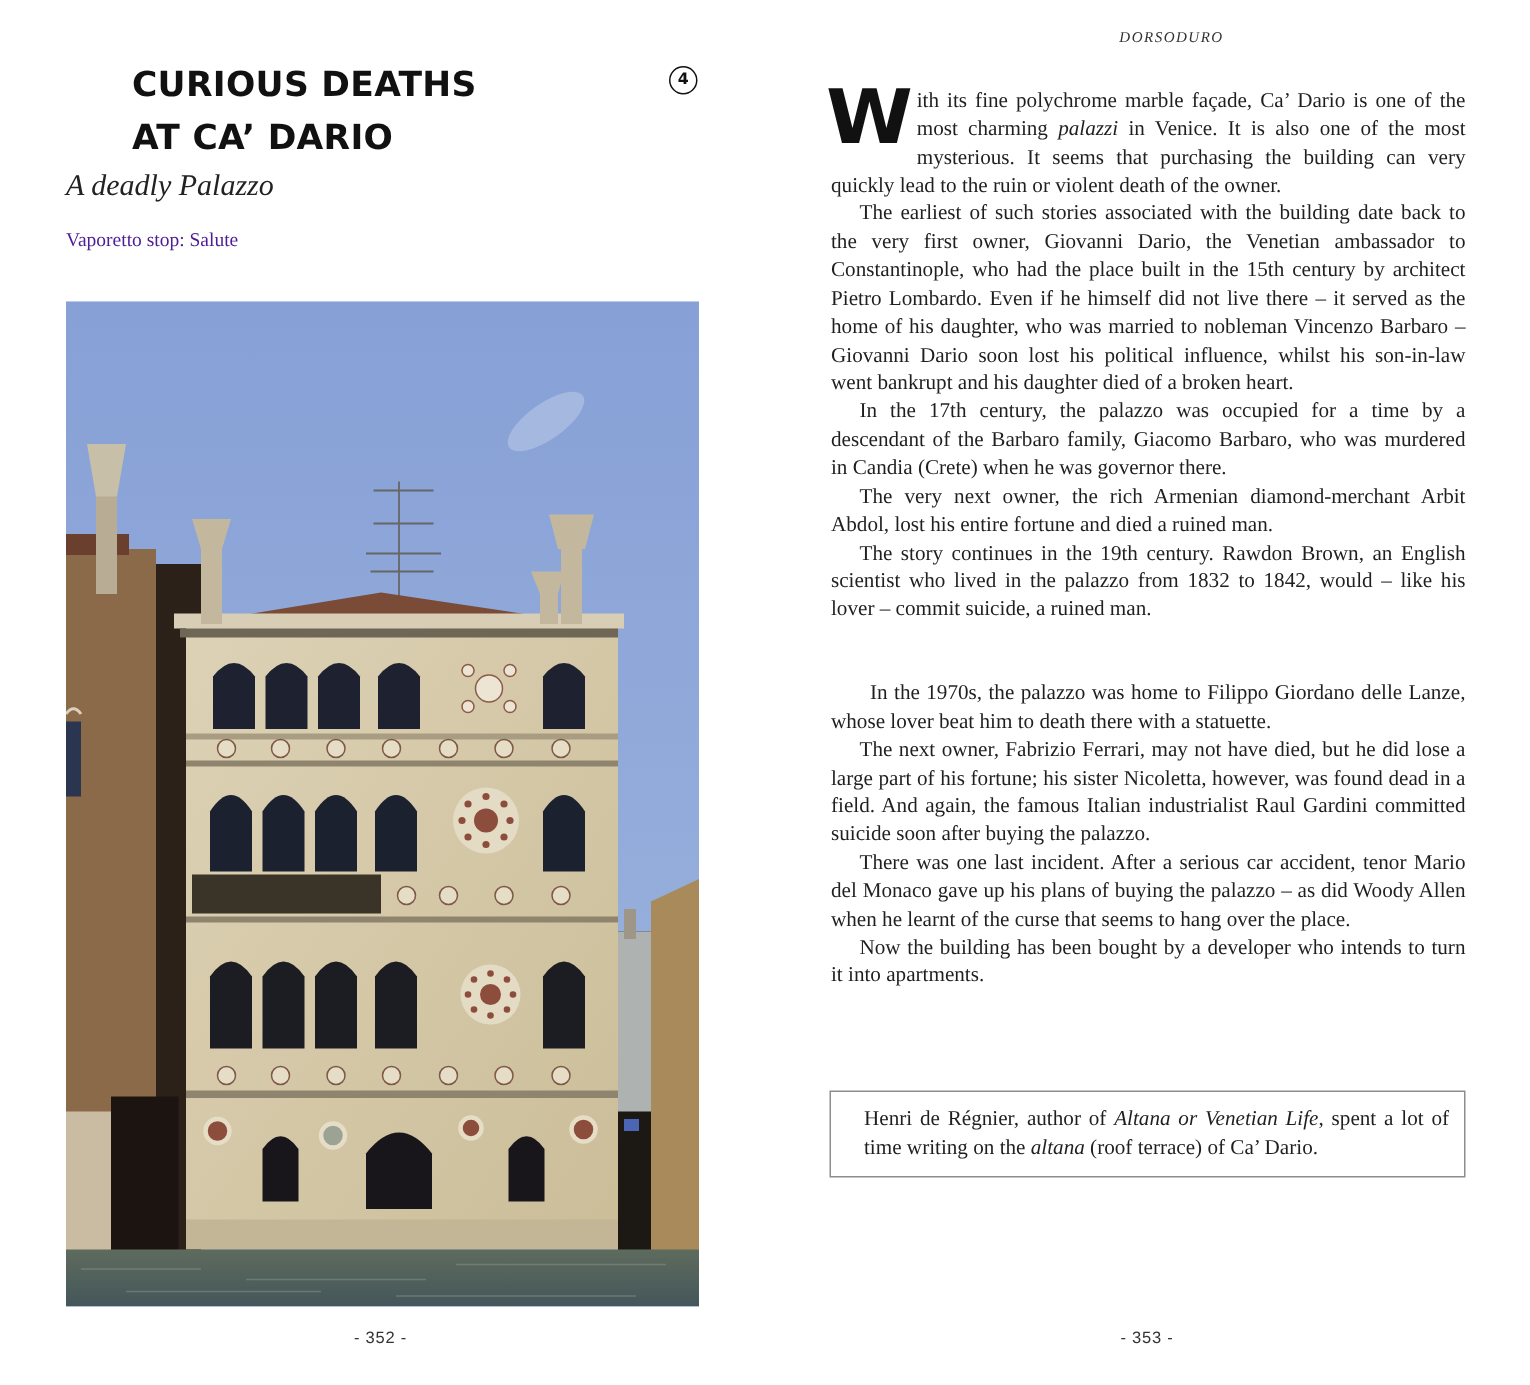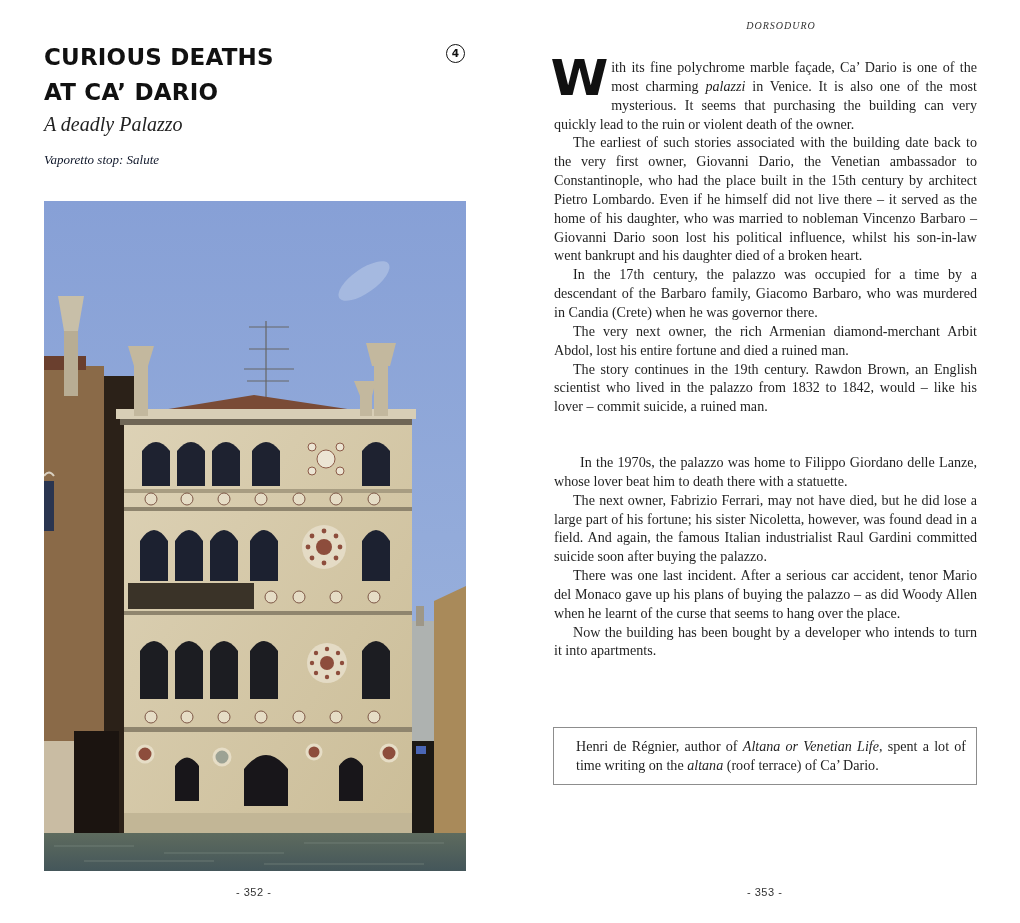--- a/index.html
+++ b/index.html
@@ -9,36 +9,36 @@
   .page { position: absolute; top: 0; height: 923px; }
   .page-left { left: 0; width: 510px; }
   .page-right { left: 510px; width: 510px; }
 
   .title {
     position: absolute; left: 44px; top: 40px; width: 390px;
     font-family: "DejaVu Sans", "Liberation Sans", sans-serif;
     font-weight: bold; font-size: 23px; line-height: 35px; letter-spacing: 0.2px;
     color: #111;
   }
-  .title span { display: block; }
+  .title span { display: block; margin-left: 44px; }
 
   .marker {
     position: absolute; left: 446px; top: 44px; width: 19px; height: 19px;
     border: 1.6px solid #111; border-radius: 50%;
     font-family: "DejaVu Sans", sans-serif; font-weight: bold; font-size: 10.5px;
     line-height: 16px; text-align: center; color: #111;
   }
 
   .subtitle {
     position: absolute; left: 44px; top: 113px;
     font-style: italic; font-size: 20px; color: #222; text-align: right;
   }
   .vaporetto {
     position: absolute; left: 44px; top: 152px;
-    font-style: italic; font-size: 13px; color: #0f172a;
+    font-size: 13px; color: #4c1d95;
   }
 
   .photo {
     position: absolute; left: 44px; top: 201px; width: 422px; height: 670px;
     overflow: hidden; background: #8aa3d6;
   }
   .photo svg { display: block; width: 100%; height: 100%; }
 
   .folio {
     position: absolute; top: 886px; font-family: "Liberation Sans", sans-serif;

